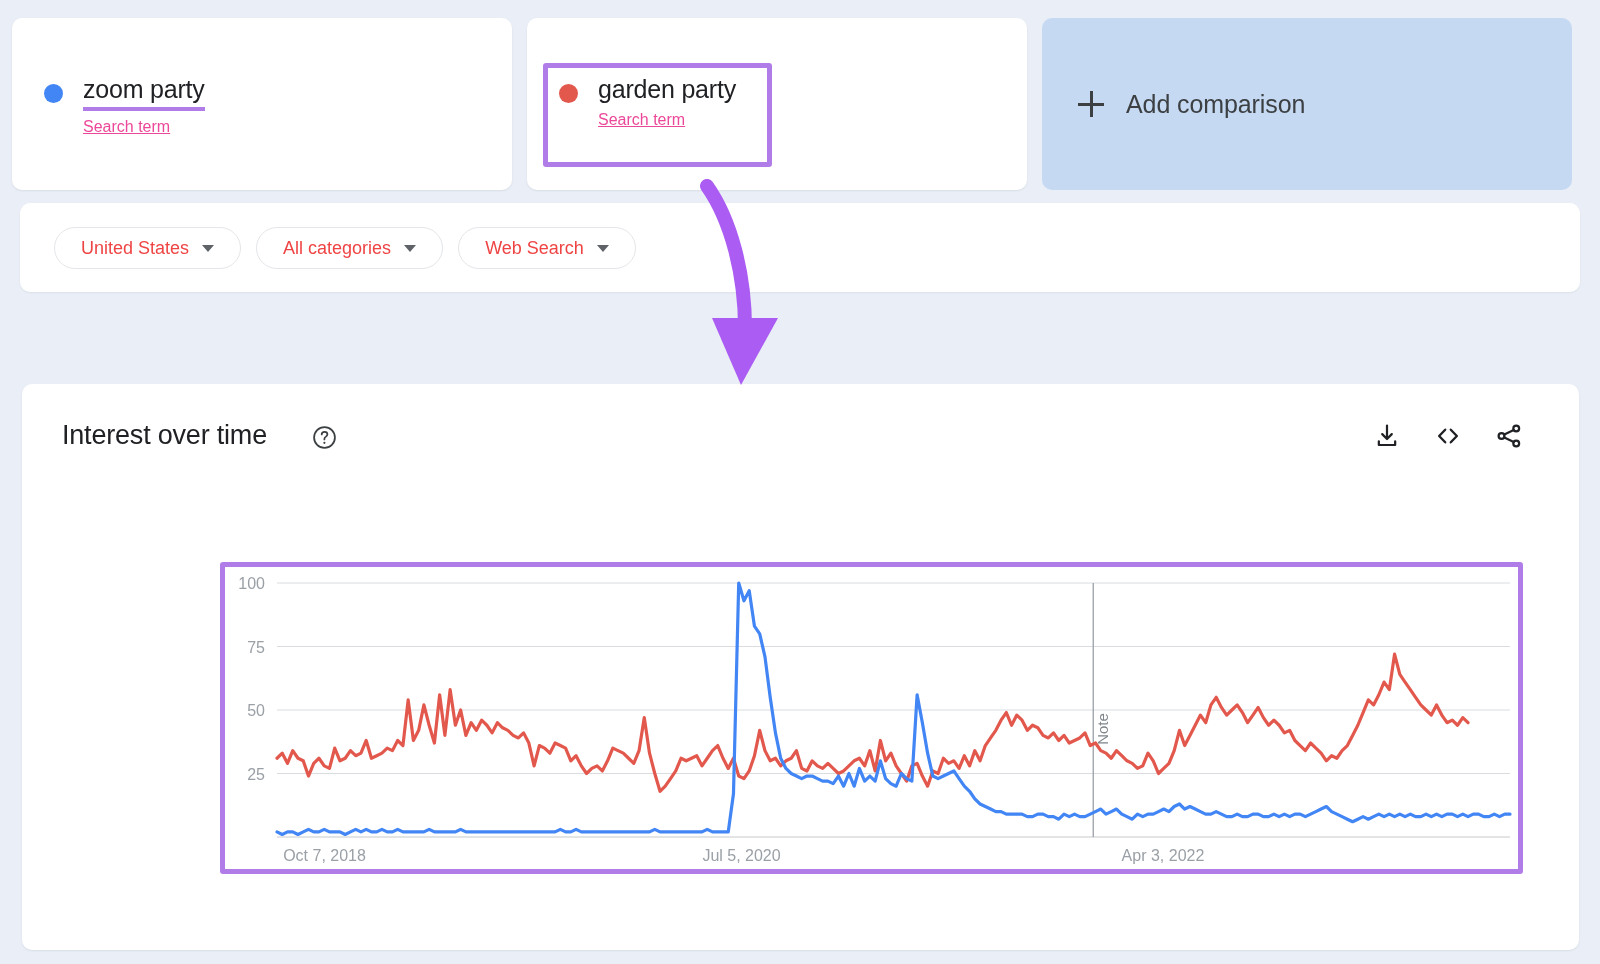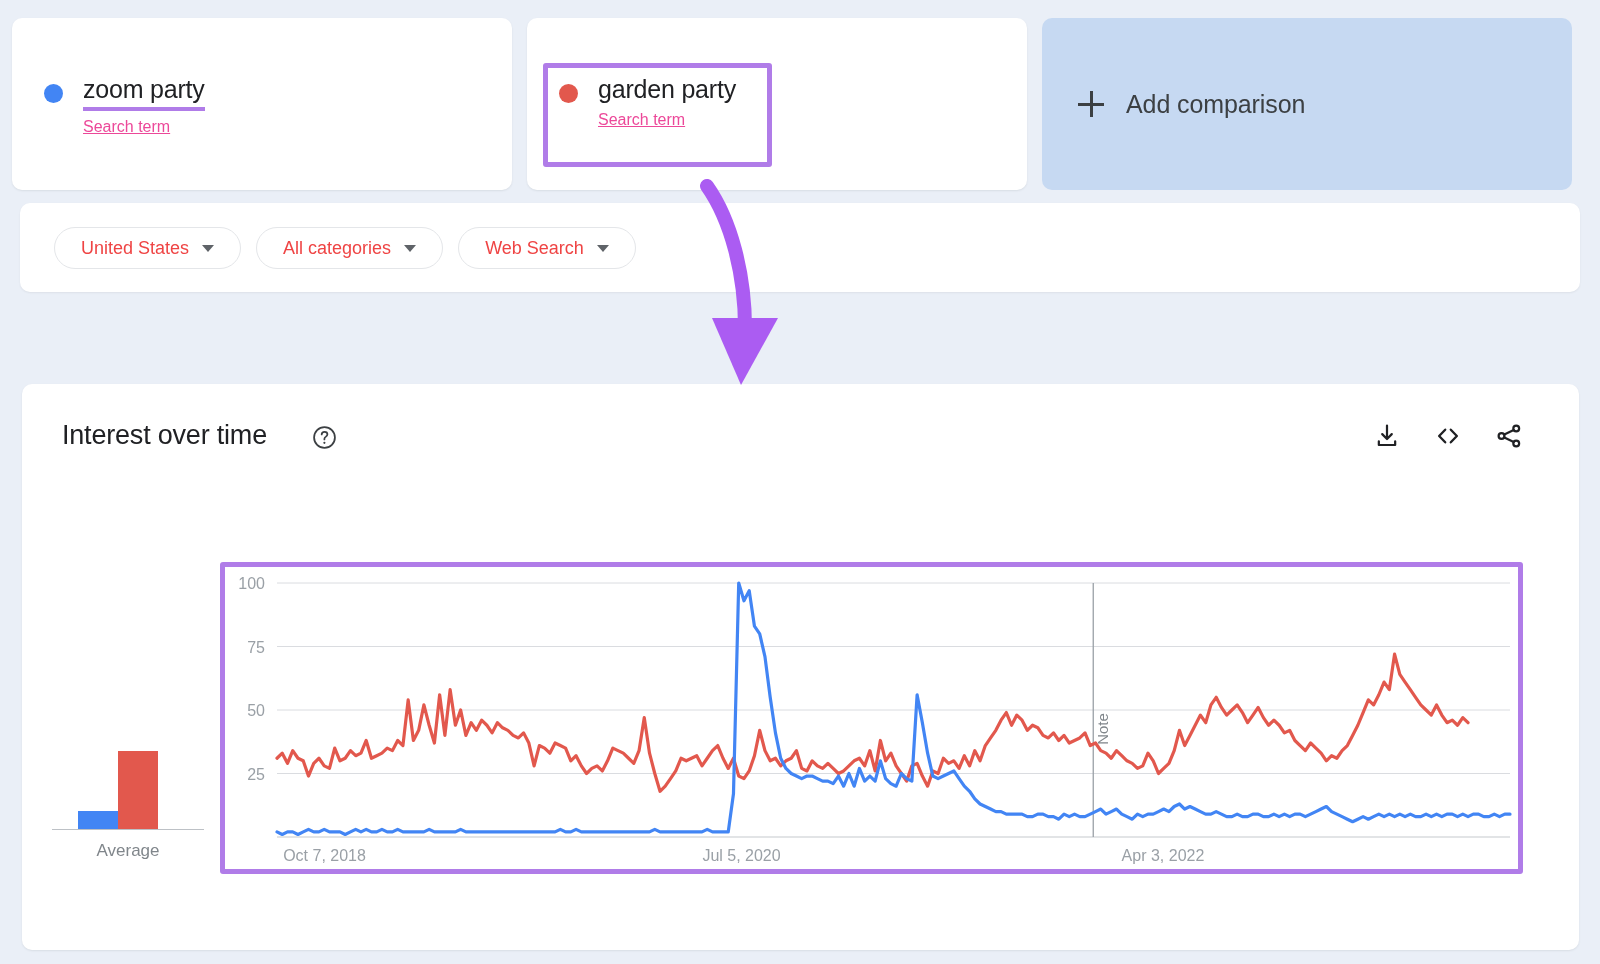--- a/index.html
+++ b/index.html
@@ -334,28 +334,20 @@
       </svg>
 
       <svg class="icon-btn" viewBox="0 0 24 24">
         <circle cx="18.2" cy="5.6" r="2.5" fill="none" stroke="#202124" stroke-width="1.9"></circle>
         <circle cx="5.6" cy="12" r="2.5" fill="none" stroke="#202124" stroke-width="1.9"></circle>
         <circle cx="18.2" cy="18.4" r="2.5" fill="none" stroke="#202124" stroke-width="1.9"></circle>
         <path d="M8.0 10.8l8.0-4.0M8.0 13.2l8.0 4.0" fill="none" stroke="#202124" stroke-width="1.9" stroke-linecap="round"></path>
       </svg>
     </div>
 
-    <div class="avg-chart" style="top:335px;left:30px">
-      <div class="avg-bars">
-        <div class="avg-bar" id="avgBar0" style="left: 26px; height: 18.4275px; background: rgb(66, 133, 244);"></div>
-        <div class="avg-bar" id="avgBar1" style="left: 66px; height: 77.805px; background: rgb(226, 88, 77);"></div>
-      </div>
-      <div class="avg-baseline"></div>
-      <div class="avg-label">Average</div>
-    </div>
 
     <div class="line-chart" style="top:183px;left:203px">
       <svg id="mainChart" width="1293" height="302" viewBox="0 0 1293 302">
           <line x1="52" x2="1285" y1="206.5" y2="206.5" stroke="#dadce0" stroke-width="1"></line>
           <text x="40" y="212.5" text-anchor="end" font-family="&quot;Liberation Sans&quot;, sans-serif" font-size="16" fill="#9aa0a6">25</text>
           <line x1="52" x2="1285" y1="143" y2="143" stroke="#dadce0" stroke-width="1"></line>
           <text x="40" y="149" text-anchor="end" font-family="&quot;Liberation Sans&quot;, sans-serif" font-size="16" fill="#9aa0a6">50</text>
           <line x1="52" x2="1285" y1="79.5" y2="79.5" stroke="#dadce0" stroke-width="1"></line>
           <text x="40" y="85.5" text-anchor="end" font-family="&quot;Liberation Sans&quot;, sans-serif" font-size="16" fill="#9aa0a6">75</text>
           <line x1="52" x2="1285" y1="16" y2="16" stroke="#dadce0" stroke-width="1"></line>

